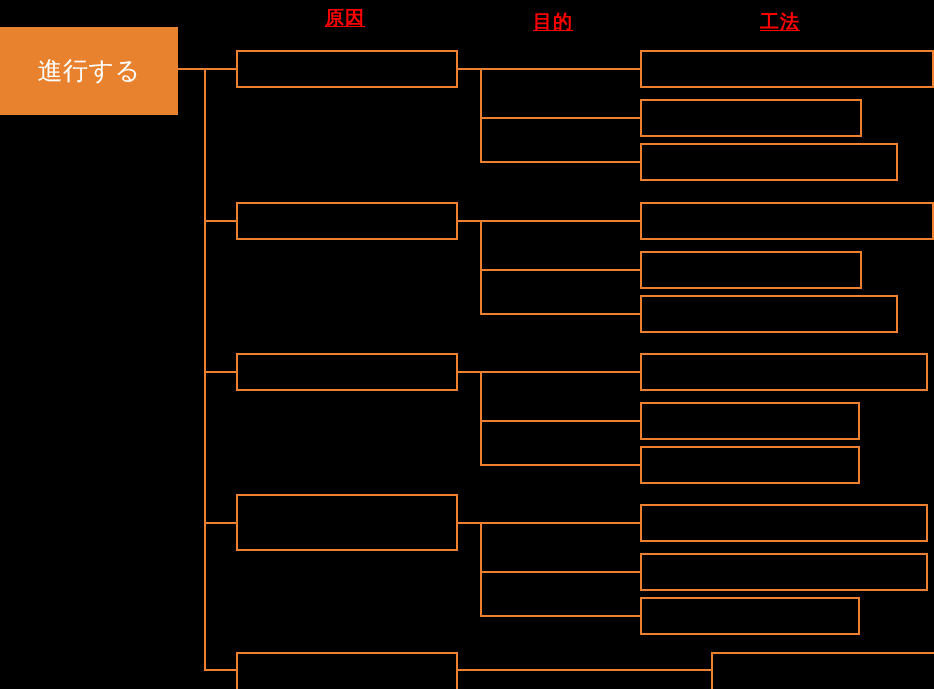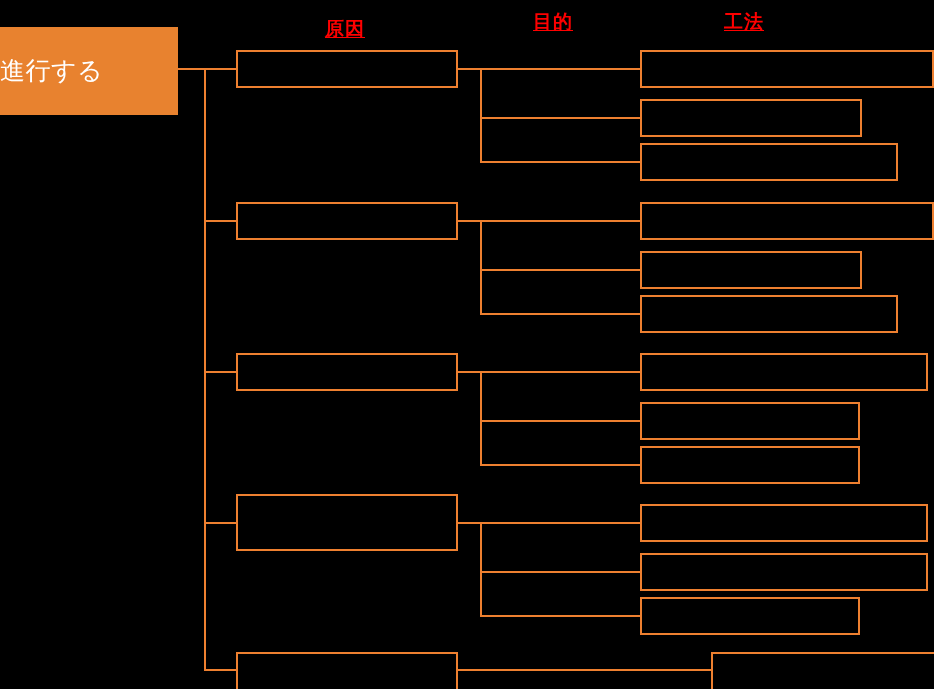--- a/index.html
+++ b/index.html
@@ -21,21 +21,21 @@
   .root-box {
     position: absolute;
     left: 0px;
     top: 27px;
     width: 178px;
     height: 88px;
     background: #e8822f;
     color: #ffffff;
     display: flex;
     flex-direction: column;
-    align-items: flex-start;
+    align-items: center;
     justify-content: center;
     line-height: 1.18;
     font-size: 25px;
     letter-spacing: 0.5px;
     box-sizing: border-box;
   }
   .root-box span { display: block; white-space: nowrap; }
 
   
   .col-header {
@@ -73,23 +73,23 @@
 </style>
 </head>
 <body>
 
 <div id="canvas">
 
   <div class="root-box">
     <span>進行する</span>
   </div>
 
-  <div class="col-header" style="left:325px; top:16px;">原因</div>
+  <div class="col-header" style="left:325px; top:5px;">原因</div>
   <div class="col-header" style="left:533px; top:9px;">目的</div>
-  <div class="col-header" style="left:724px; top:9px;">工法</div>
+  <div class="col-header" style="left:760px; top:9px;">工法</div>
 
   <div class="conn h" style="left:178px; top:68px; width:58px;"></div>
   <div class="conn v" style="left:204px; top:68px; height:603px;"></div>
 
   <div class="conn h" style="left:204px; top:68px;  width:34px;"></div>
   <div class="conn h" style="left:204px; top:220px; width:34px;"></div>
   <div class="conn h" style="left:204px; top:371px; width:34px;"></div>
   <div class="conn h" style="left:204px; top:522px; width:34px;"></div>
   <div class="conn h" style="left:204px; top:669px; width:34px;"></div>
 

